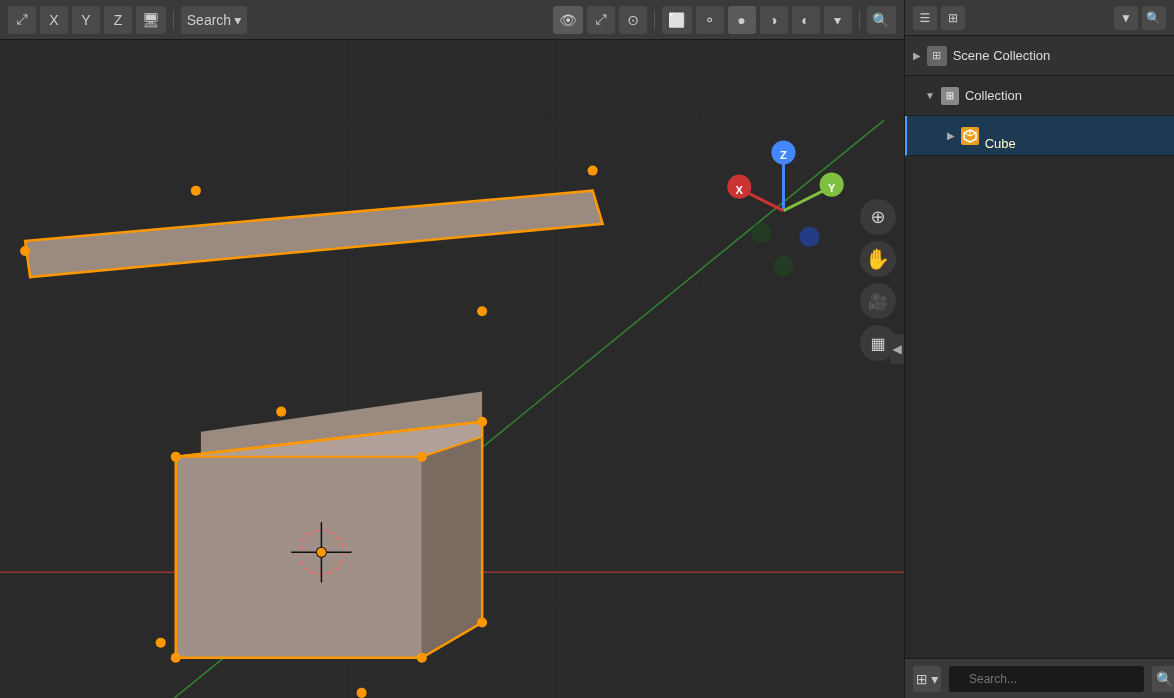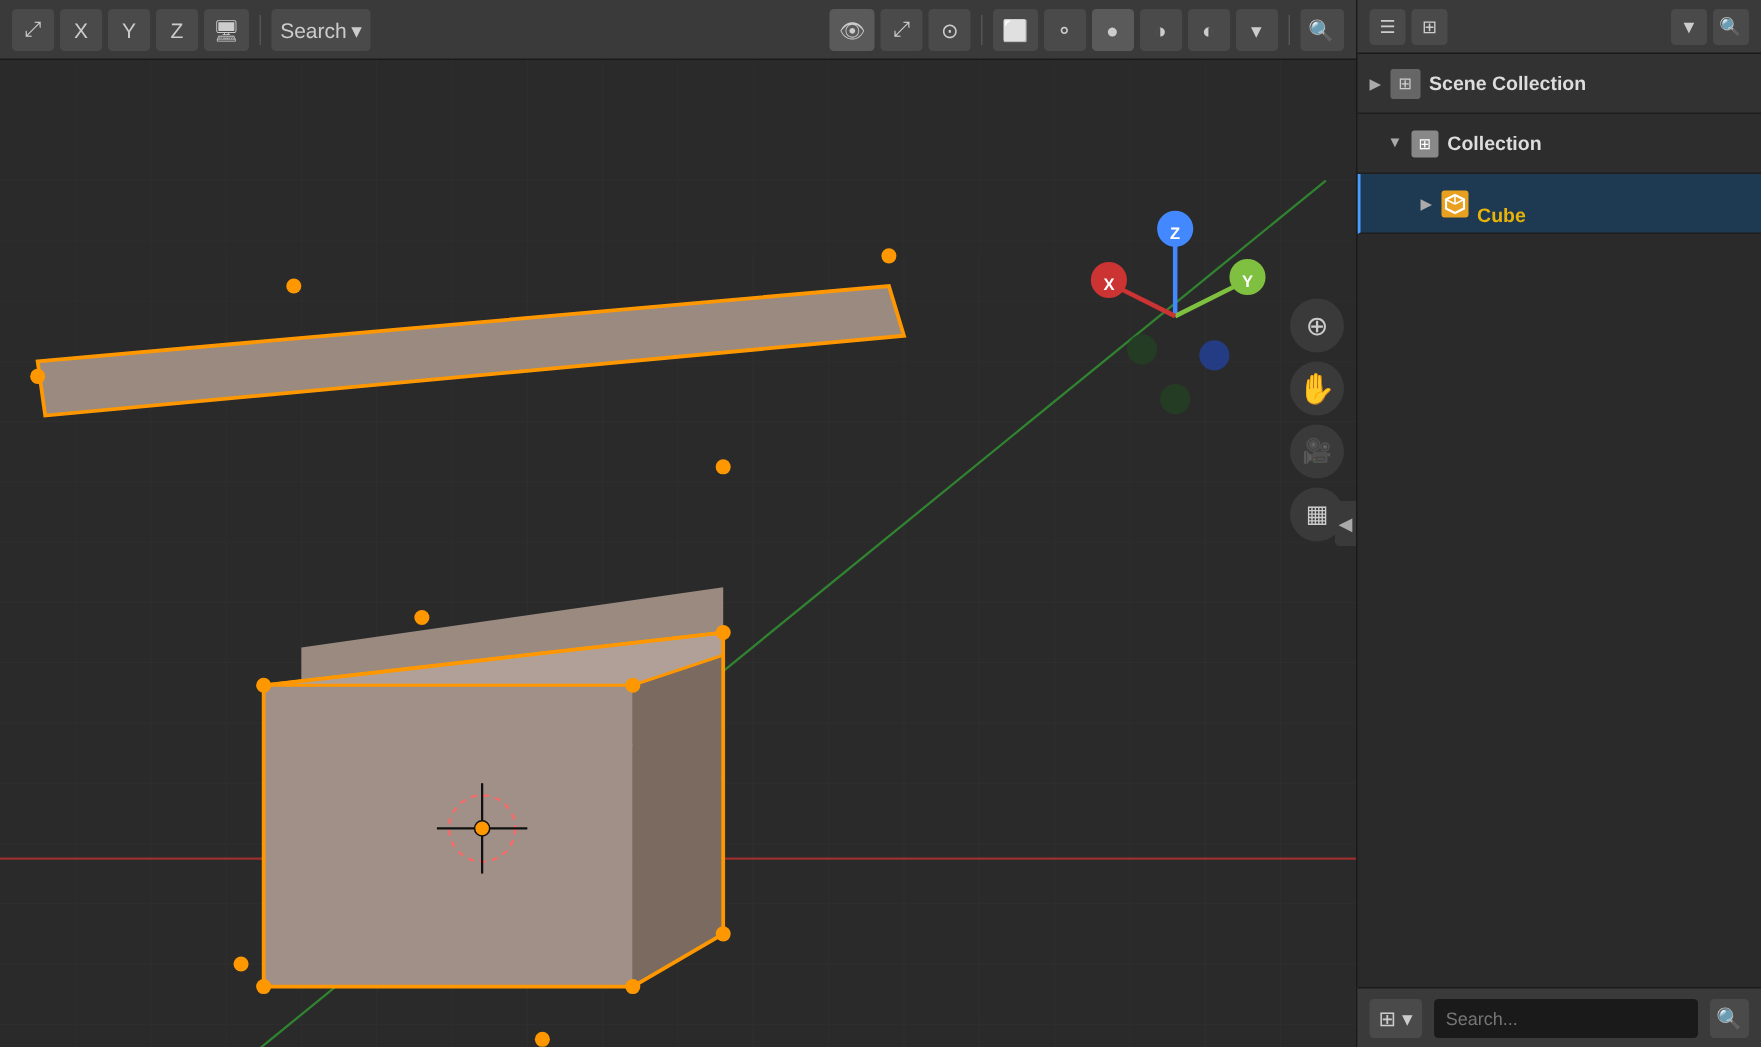--- a/index.html
+++ b/index.html
@@ -147,21 +147,20 @@
     .cube-item {
       background: #1d3a52;
       padding-left: 40px;
       border-left: 2px solid #4a9eff;
     }
 
     .item-label {
       font-size: 13px;
       color: #ddd;
       flex: 1;
-      font-weight: bold;
     }
 
     .collection-icon {
       width: 18px;
       height: 18px;
       background: #888;
       border-radius: 2px;
       display: flex;
       align-items: center;
       justify-content: center;
@@ -189,21 +188,21 @@
       bottom: 0;
     }
 
     .search-bar {
       flex: 1;
       height: 26px;
       background: #1a1a1a;
       border: none;
       border-radius: 3px;
       color: #ccc;
-      padding: 0 8px;
+      padding: 0 20px;
       font-size: 12px;
     }
 
     .scene-icon {
       width: 20px;
       height: 20px;
       background: #555;
       border-radius: 2px;
       display: flex;
       align-items: center;
@@ -404,21 +403,21 @@
       <div class="outliner-item cube-item">
         <span style="font-size:10px; color:#aaa;">▶</span>
         <div style="width:18px; height:18px; background:#e8a020; border-radius:2px; display:flex; align-items:center; justify-content:center;">
           <svg width="14" height="14" viewBox="0 0 14 14">
             <polygon points="7,1 13,4 13,10 7,13 1,10 1,4" fill="none" stroke="#fff" stroke-width="1.5"></polygon>
             <line x1="7" y1="1" x2="7" y2="7" stroke="#fff" stroke-width="1"></line>
             <line x1="7" y1="7" x2="13" y2="4" stroke="#fff" stroke-width="1"></line>
             <line x1="7" y1="7" x2="1" y2="4" stroke="#fff" stroke-width="1"></line>
           </svg>
         </div>
-        <span class="item-label" style="color:#eab308;margin-top:16px;">Cube</span>
+        <span class="item-label" style="color:#fef9c3;margin-top:16px;">Cube</span>
       </div>
 
     </div>
 
     <div class="panel-footer">
       <button class="toolbar-btn" style="height:26px; gap:4px;">
         <span>⊞</span>
         <span>▾</span>
       </button>
       <input type="text" class="search-bar" placeholder="Search..." style="">

